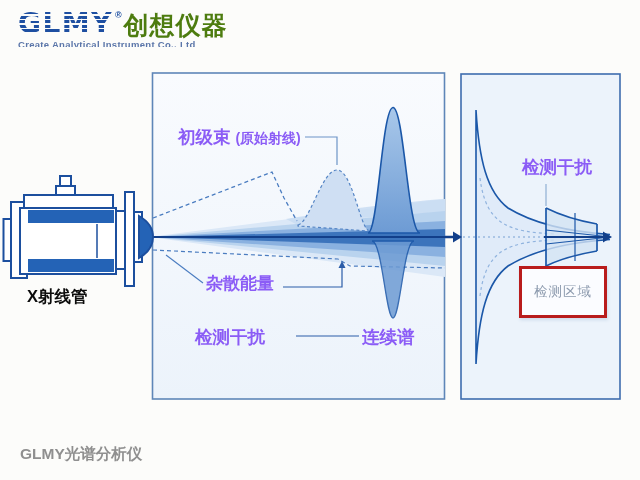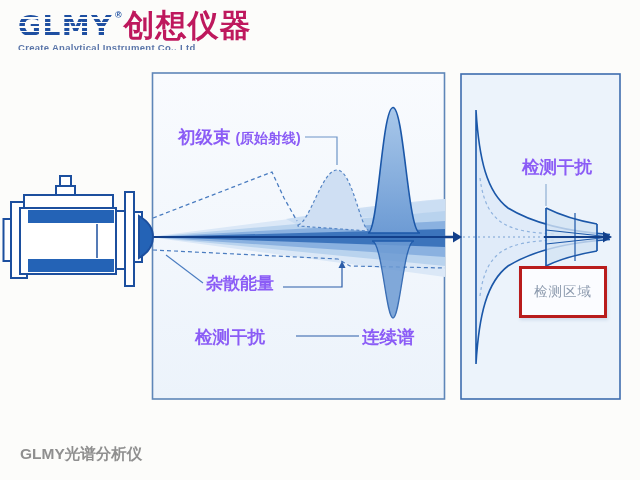--- a/index.html
+++ b/index.html
@@ -7,21 +7,21 @@
          font-family:"Liberation Sans","DejaVu Sans",sans-serif;border-radius:19px;}
   .abs{position:absolute;}
   
   .logo{left:18px;top:10px;line-height:1;}
   .logo-row{display:flex;align-items:flex-end;gap:2px;}
   .logo-glmy{position:relative;display:inline-block;color:#1e4fa1;font-weight:800;
              font-size:28px;letter-spacing:1.5px;font-family:"DejaVu Sans",sans-serif;}
   .logo-glmy::after{content:"";position:absolute;inset:1px 0 2px 0;
              background:repeating-linear-gradient(180deg,transparent 0 3.1px,#fcfcfa 3.1px 4.6px);}
   .logo-reg{font-size:9px;color:#1e4fa1;font-weight:700;align-self:flex-start;margin-top:1px;}
-  .logo-cn{font-size:31px;font-weight:800;color:#be185d;letter-spacing:1px;}
+  .logo-cn{font-size:25px;font-weight:800;color:#4d7c0f;letter-spacing:1px;}
   .logo-tagline{height:7px;overflow:hidden;font-size:9.5px;color:#5b76a9;
                 letter-spacing:.3px;margin-top:2px;font-weight:700;}
   
   .lbl{color:#8b5cf6;font-weight:700;white-space:nowrap;}
   .lbl-primary{left:178px;top:125px;font-size:17.5px;}
   .lbl-primary .note{font-size:14px;}
   .lbl-stray{left:206px;top:272px;font-size:17px;}
   .lbl-target{left:195px;top:325px;font-size:17.5px;}
   .lbl-continuum{left:362px;top:325px;font-size:17.5px;}
   .lbl-interf{left:522px;top:155px;font-size:17.5px;}
@@ -130,20 +130,21 @@
 
   <div class="abs logo">
     <div class="logo-row">
       <span class="logo-glmy">GLMY</span>
       <span class="logo-reg">®</span>
       <span class="logo-cn">创想仪器</span>
     </div>
     <div class="logo-tagline">Create Analytical Instrument Co., Ltd</div>
   </div>
 
+  <div class="abs lbl lbl-tube">X射线管</div>
 
   <div class="abs lbl lbl-primary">
     <span>初级束</span>
     <span class="note">(原始射线)</span>
   </div>
 
   <div class="abs lbl lbl-stray">杂散能量</div>
 
   <div class="abs lbl lbl-target">检测干扰</div>
 

